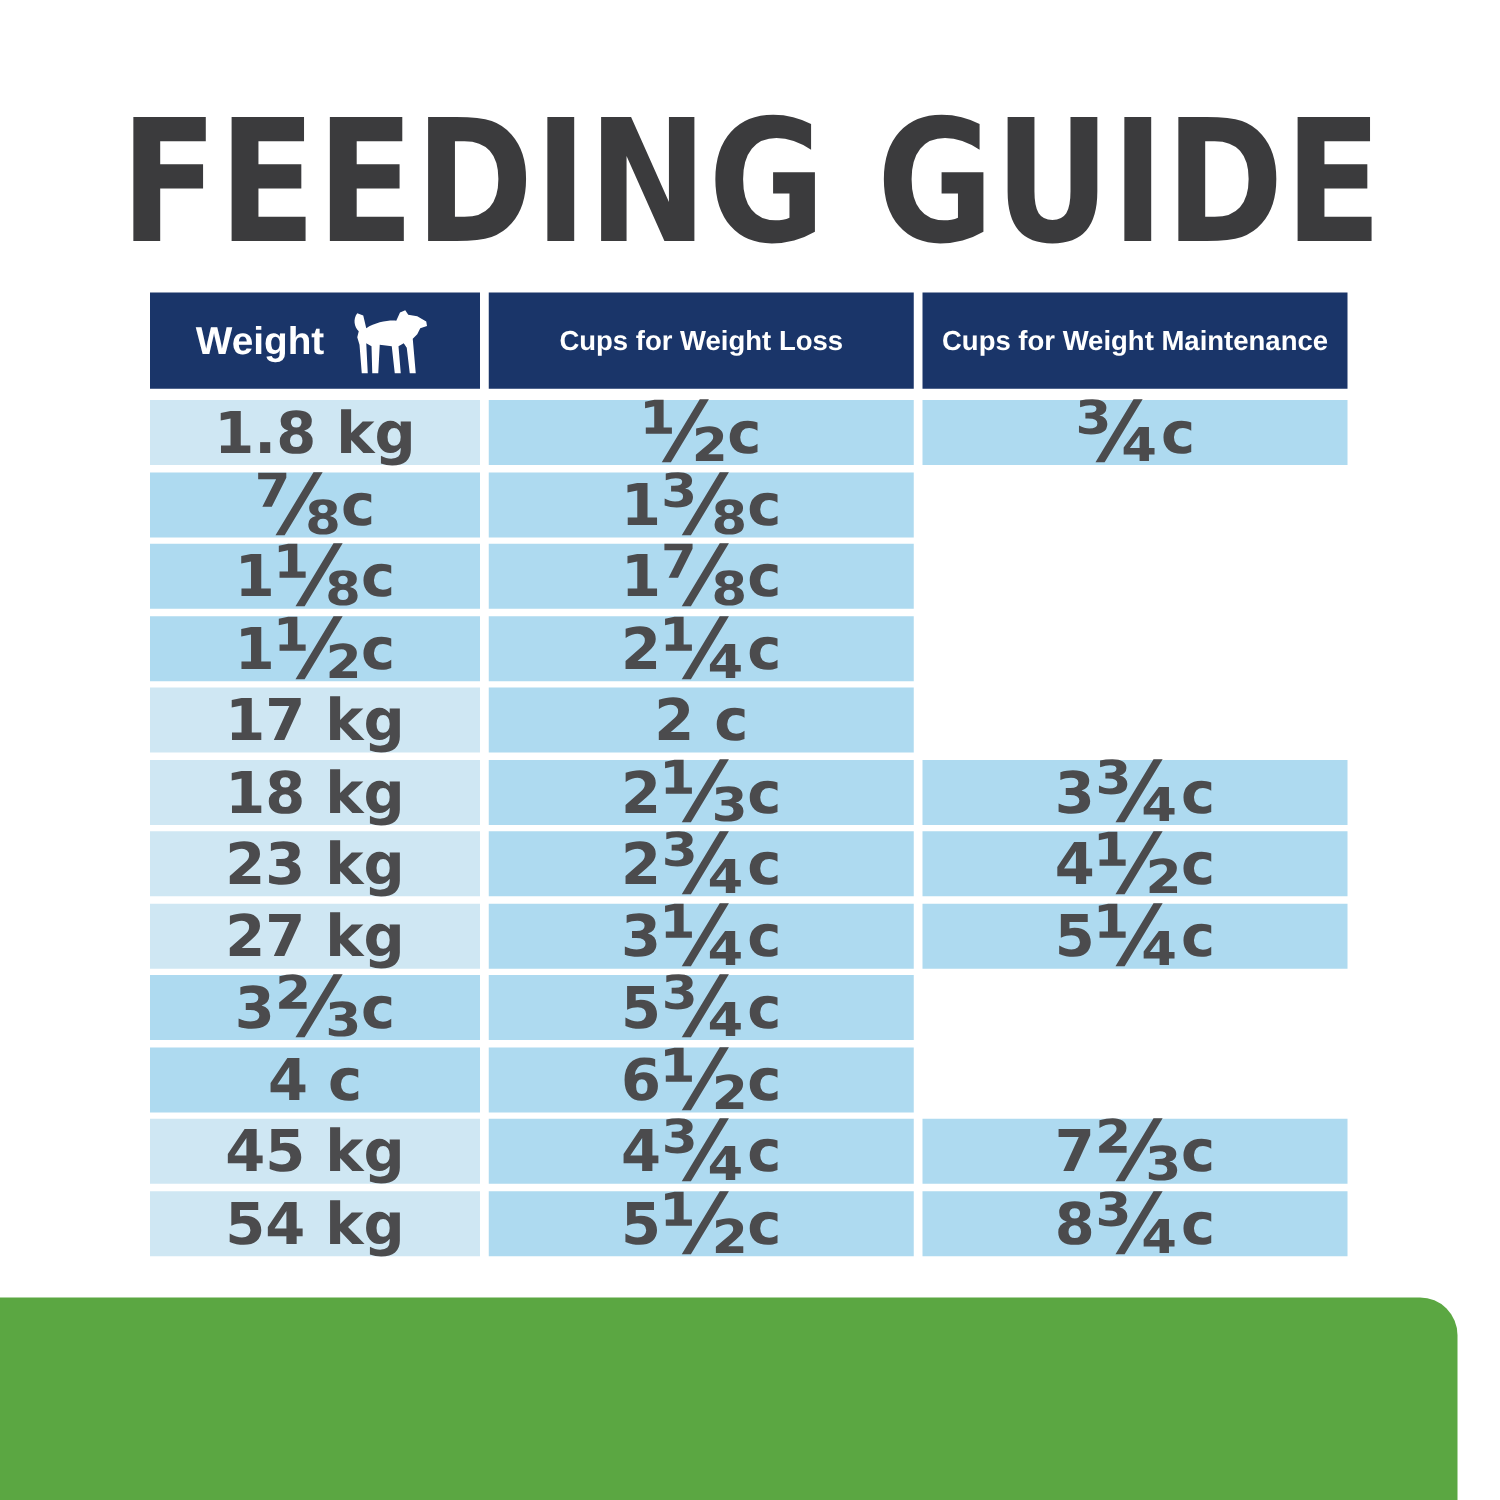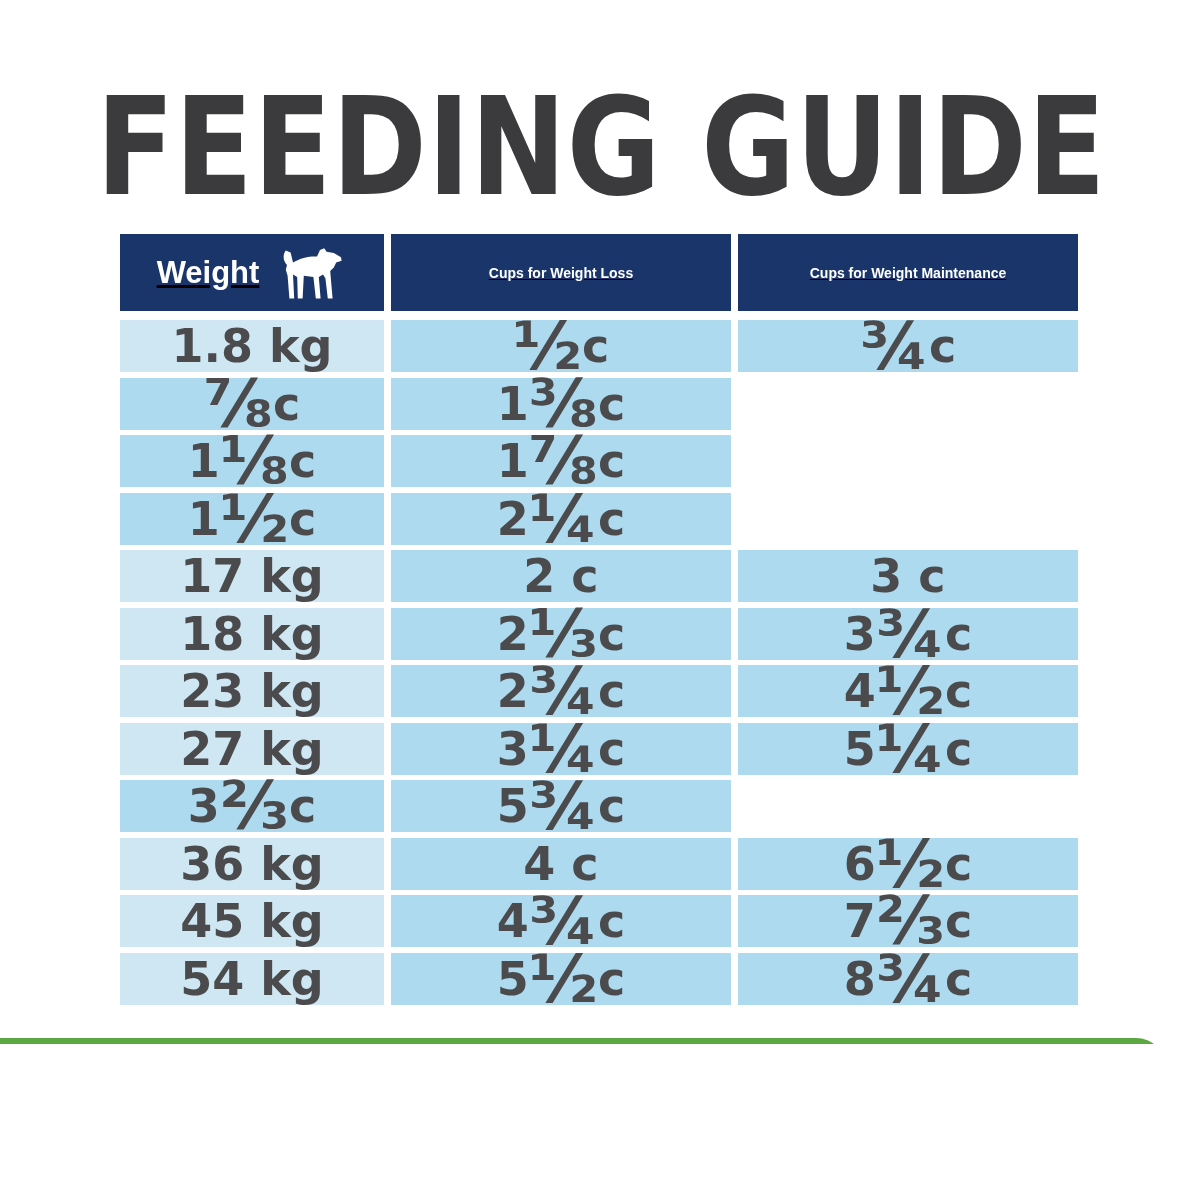--- a/index.html
+++ b/index.html
@@ -3,21 +3,21 @@
 <meta charset="utf-8">
 <style>
   html, body { margin: 0; padding: 0; }
   body {
     width: 1200px; height: 1200px;
     background: #ffffff;
     font-family: "DejaVu Sans", sans-serif;
   }
   .canvas {
     position: relative;
-    width: 1200px; height: 1044px;
+    width: 1200px; height: 1200px;
     background: var(--white, #ffffff);
     overflow: hidden;
   }
 
   
   .title-wrap {
     position: absolute;
     left: 0; top: 79px;
     width: 1200px;
     text-align: center;
@@ -39,31 +39,31 @@
   .feed-table {
     position: absolute;
     left: 120px; top: 234px;
     width: 958px;
   }
   .thead, .tr {
     display: grid;
     grid-template-columns: 264px 340px 340px;
     column-gap: 7px;
   }
-  .thead { margin-bottom: 9px; text-decoration: underline; }
+  .thead { margin-bottom: 9px; }
   .th {
     background: var(--navy, #1a3569);
     color: #ffffff;
     height: 77px;
     display: flex;
     align-items: center;
     justify-content: center;
     font-family: "Liberation Sans", sans-serif;
     font-weight: bold;
-    font-size: 14px;
+    font-size: 22px;
     text-align: center;
   }
   .th-weight { font-size: 31px; gap: 22px; }
   .dog { width: 66px; height: 56px; margin-top: 2px; }
 
   .tbody {
     display: grid;
     row-gap: 5.5px;
   }
   .td {
@@ -134,21 +134,20 @@
         <div class="td td-val">1 <span class="frac">⅛</span> c</div>
         <div class="td td-val">1 <span class="frac">⅞</span> c</div>
       </div>
         <div class="tr">
         <div class="td td-val">1 <span class="frac">½</span> c</div>
         <div class="td td-val">2 <span class="frac">¼</span> c</div>
       </div>
         <div class="tr">
         <div class="td td-weight">17 kg</div>
         <div class="td td-val">2 c</div>
-        <div class="td td-val">3 c</div>
       </div>
         <div class="tr">
         <div class="td td-weight">18 kg</div>
         <div class="td td-val">2 <span class="frac">⅓</span> c</div>
         <div class="td td-val">3 <span class="frac">¾</span> c</div>
       </div>
         <div class="tr">
         <div class="td td-weight">23 kg</div>
         <div class="td td-val">2 <span class="frac">¾</span> c</div>
         <div class="td td-val">4 <span class="frac">½</span> c</div>
@@ -156,21 +155,20 @@
         <div class="tr">
         <div class="td td-weight">27 kg</div>
         <div class="td td-val">3 <span class="frac">¼</span> c</div>
         <div class="td td-val">5 <span class="frac">¼</span> c</div>
       </div>
         <div class="tr">
         <div class="td td-val">3 <span class="frac">⅔</span> c</div>
         <div class="td td-val">5 <span class="frac">¾</span> c</div>
       </div>
         <div class="tr">
-        <div class="td td-weight">36 kg</div>
         <div class="td td-val">4 c</div>
         <div class="td td-val">6 <span class="frac">½</span> c</div>
       </div>
         <div class="tr">
         <div class="td td-weight">45 kg</div>
         <div class="td td-val">4 <span class="frac">¾</span> c</div>
         <div class="td td-val">7 <span class="frac">⅔</span> c</div>
       </div>
         <div class="tr">
         <div class="td td-weight">54 kg</div>

